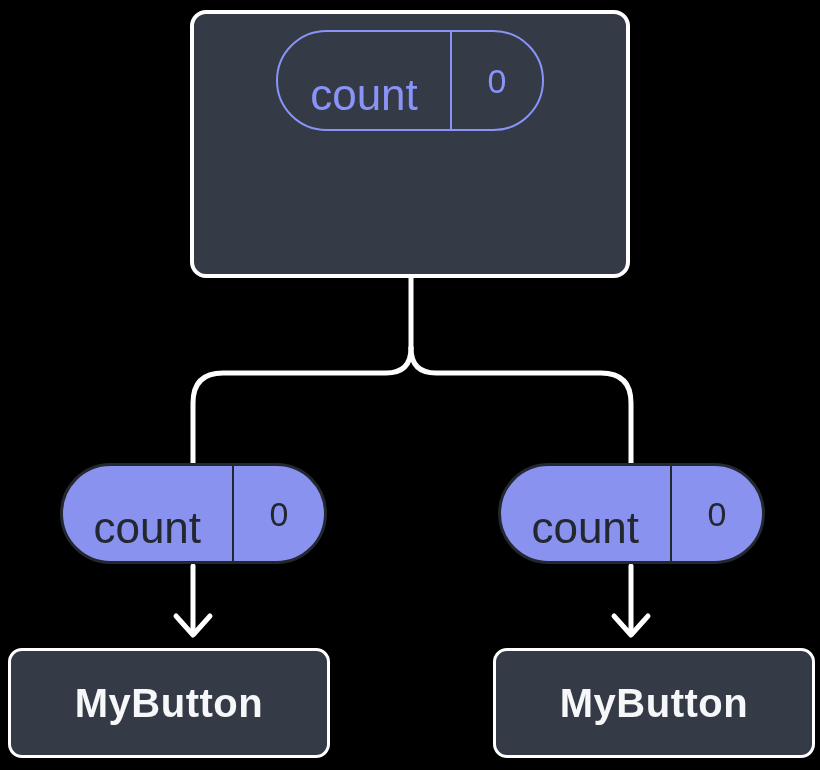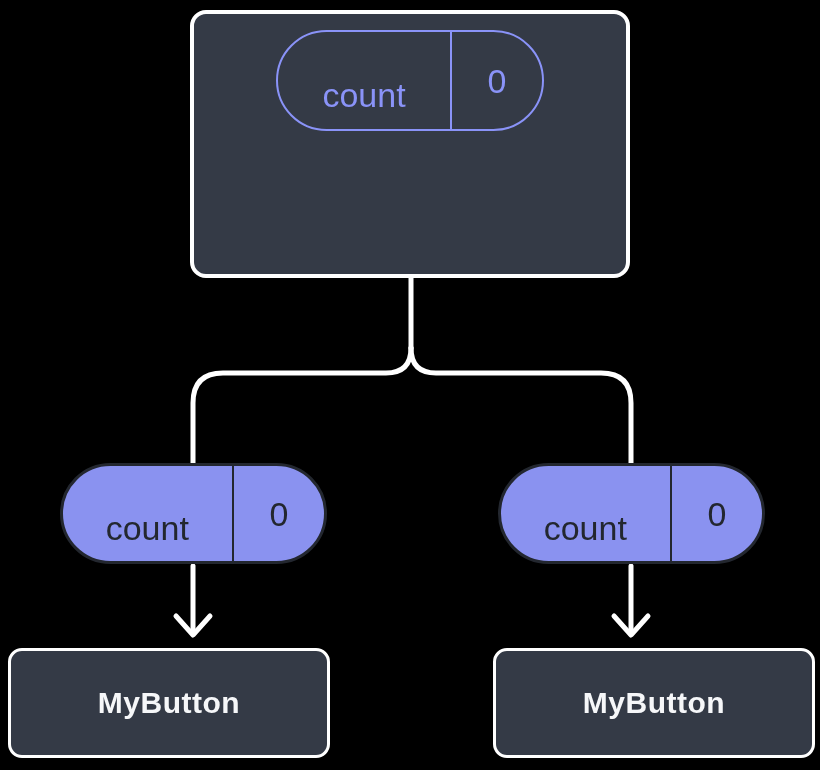--- a/index.html
+++ b/index.html
@@ -49,21 +49,21 @@
     align-items: stretch;
     box-sizing: border-box;
     border-radius: 60px;
     overflow: hidden;
   }
   .pill .pill-label {
     flex: 1;
     display: flex;
     align-items: center;
     justify-content: center;
-    font-size: 34px;
+    font-size: 44px;
     line-height: 1;
     margin-top: 28px;
   }
   .pill .pill-value {
     width: 90px;
     display: flex;
     align-items: center;
     justify-content: center;
     font-size: 34px;
     line-height: 1;
@@ -97,21 +97,21 @@
   .pill.pill-child-right { left: 498px; top: 463px; }
   .card.leaf-card {
     display: flex;
     align-items: center;
     justify-content: center;
     width: 322px;
     height: 110px;
     border-width: 3.5px;
     border-radius: 14px;
     color: #F6F7F9;
-    font-size: 30px;
+    font-size: 40px;
     font-weight: 600;
     letter-spacing: 0.5px;
   }
   .card.leaf-left  { left: 8px;   top: 648px; }
   .card.leaf-right { left: 493px; top: 648px; }
 </style>
 </head>
 <body>
 
 <div class="canvas">

